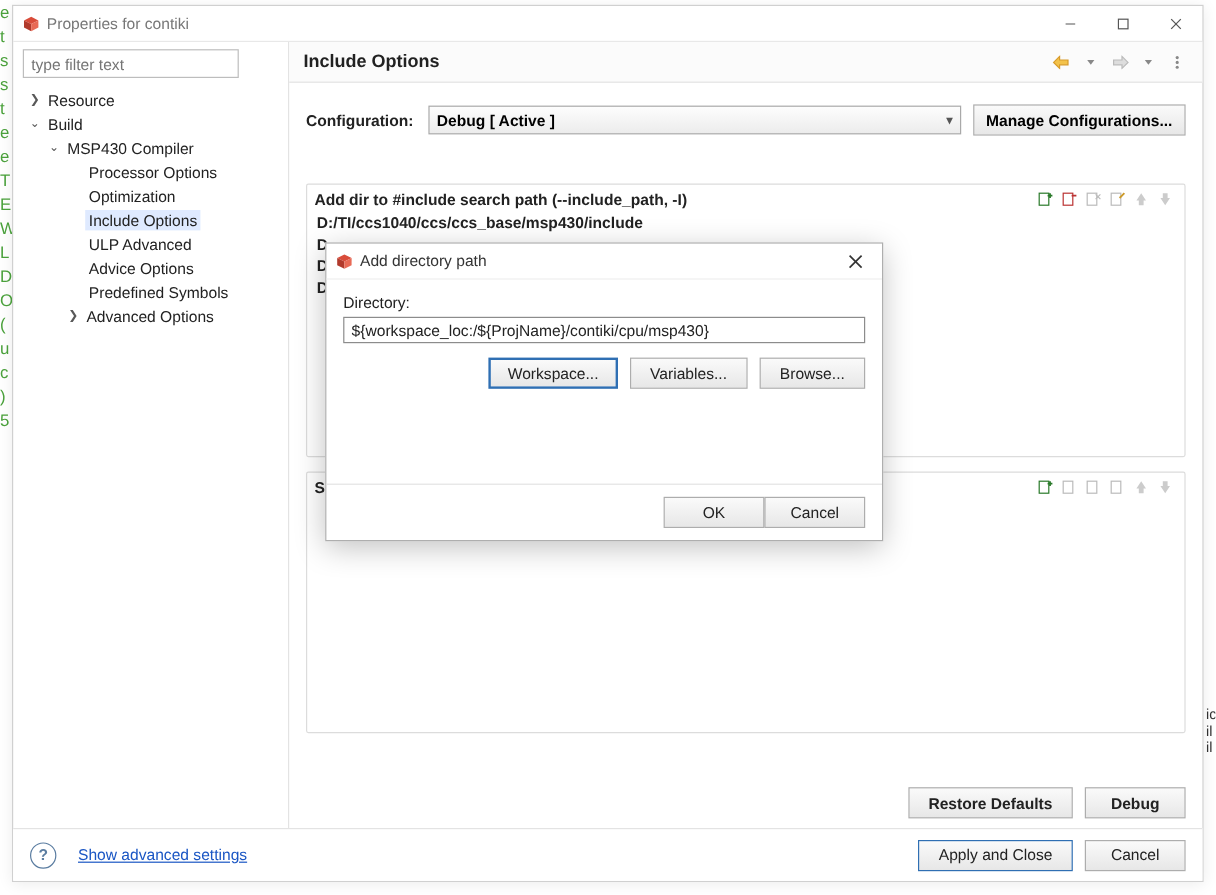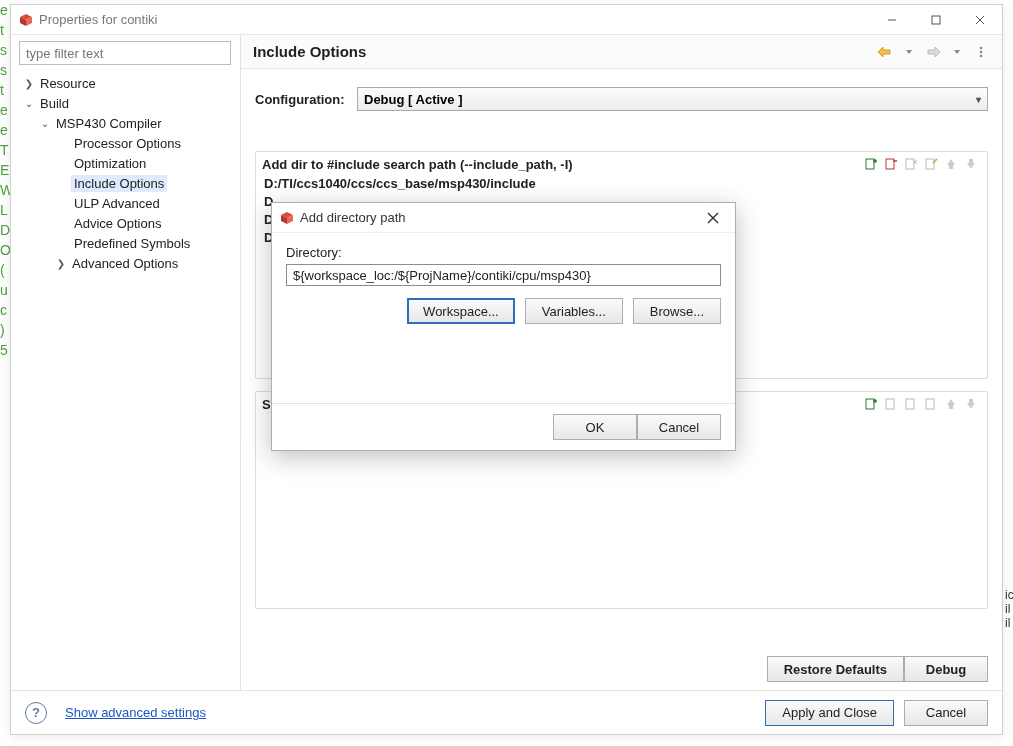--- a/index.html
+++ b/index.html
@@ -23,21 +23,21 @@
   .titlebar .cube-icon { width:14px; height:14px; margin-right:6px; }
   .titlebar .title-text { flex:0 0 auto; }
   .titlebar .spacer { flex:1; }
   .win-btn { width:44px; height:30px; display:flex; align-items:center; justify-content:center; color:#555; }
 
   .body-row { position:absolute; top:30px; left:0; right:0; bottom:44px; display:flex; }
 
   
   .left-col { width:230px; border-right:1px solid #e3e3e3; padding:6px 8px 6px 8px; }
   .filter-input {
-    width:212px; height:24px; border:1px solid #bdbdbd; padding:0 6px; color:#777;
+    width:180px; height:24px; border:1px solid #bdbdbd; padding:0 6px; color:#777;
   }
   .tree { margin-top:8px; }
   .tree-row { display:flex; align-items:center; height:20px; padding-left:4px; color:#222; cursor:default;}
   .tree-row .twisty { width:12px; text-align:center; color:#595959; font-size:10px; margin-right:2px; }
   .tree-row .lbl { padding:1px 3px; }
   .indent1 { padding-left:20px; }
   .indent2 { padding-left:36px; }
   .indent3 { padding-left:52px; }
   .sel .lbl { background:#dfeaff; }
 
@@ -72,21 +72,21 @@
   .group-header {
     display:flex; align-items:center; padding:4px 8px 4px 6px; gap:6px;
   }
   .group-title { flex:1; color:#222; }
   .tb-icons { display:flex; gap:4px; }
   .tb-icon { width:16px; height:16px; display:flex; align-items:center; justify-content:center; }
   .list-body { padding:0 8px 8px 8px; color:#222; }
   .list-body div { height:18px; overflow:hidden; white-space:nowrap; }
 
   .bottom-buttons-row {
-    position:absolute; right:14px; bottom:8px; display:flex; 
+    position:absolute; right:14px; bottom:8px; display:flex; gap:10px;
   }
   .btn {
     height:26px; padding:0 16px; border:1px solid #adadad;
     background:linear-gradient(#fafafa,#e7e7e7); display:flex; align-items:center; justify-content:center;
     min-width:84px; color:#222;
   }
 
   
   .bottom-bar {
     position:absolute; left:0; right:0; bottom:0; height:44px; border-top:1px solid #e3e3e3;
@@ -235,20 +235,23 @@
       </div>
 
       <div class="content-area">
 
         <div class="config-row">
           <span class="config-label">Configuration:</span>
           <div class="config-select">
             <span>Debug  [ Active ]</span>
             <span class="chev">▾</span>
           </div>
+          <div class="manage-btn">
+            <span>Manage Configurations...</span>
+          </div>
         </div>
 
         <div class="group-box" style="height:228px;">
           <div class="group-header">
             <span class="group-title">Add dir to #include search path (--include_path, -I)</span>
             <div class="tb-icons">
               <span class="tb-icon">
                   <svg width="14" height="14">
                     <rect x="2" y="2" width="8" height="10" fill="#fff" stroke="#2a7a2a"></rect>
                     <path d="M9 4 L13 4 M11 2 L11 6" stroke="#2a7a2a" stroke-width="1.5"></path>

